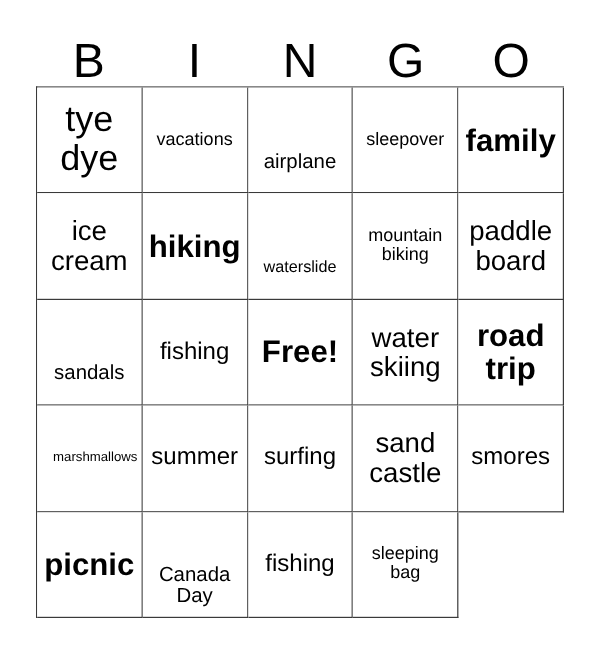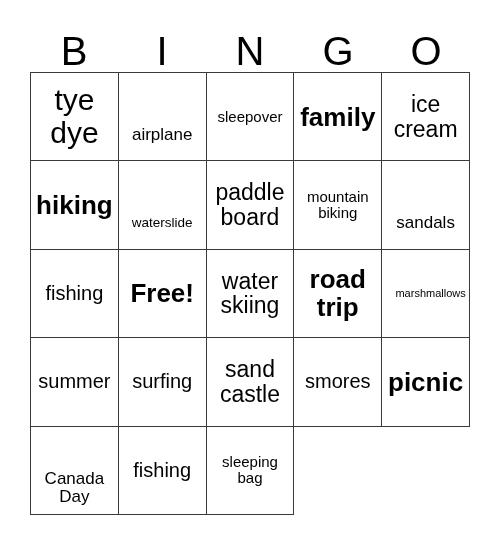--- a/index.html
+++ b/index.html
@@ -98,43 +98,46 @@
       <div class="header-cell">I</div>
       <div class="header-cell">N</div>
       <div class="header-cell">G</div>
       <div class="header-cell">O</div>
     </div>
 
   <div id="grid">
       <div class="cell fs-xxl">
         <span class="cell-text">tye dye</span>
       </div>
+      <div class="cell fs-xs">
+        <span class="cell-text">vacations</span>
+      </div>
       <div class="cell fs-sm">
         <span class="cell-text">airplane</span>
       </div>
       <div class="cell fs-xs">
         <span class="cell-text">sleepover</span>
       </div>
       <div class="cell fs-xl">
         <span class="cell-text">family</span>
       </div>
       <div class="cell fs-lg">
         <span class="cell-text">ice cream</span>
       </div>
       <div class="cell fs-xl">
         <span class="cell-text">hiking</span>
       </div>
       <div class="cell fs-xxs">
         <span class="cell-text">waterslide</span>
       </div>
+      <div class="cell fs-xs">
+        <span class="cell-text">mountain biking</span>
+      </div>
       <div class="cell fs-lg">
         <span class="cell-text">paddle board</span>
-      </div>
-      <div class="cell fs-xs">
-        <span class="cell-text">mountain biking</span>
       </div>
       <div class="cell fs-sm">
         <span class="cell-text">sandals</span>
       </div>
       <div class="cell fs-md">
         <span class="cell-text">fishing</span>
       </div>
       <div class="cell fs-xl">
         <span class="cell-text">Free!</span>
       </div>

